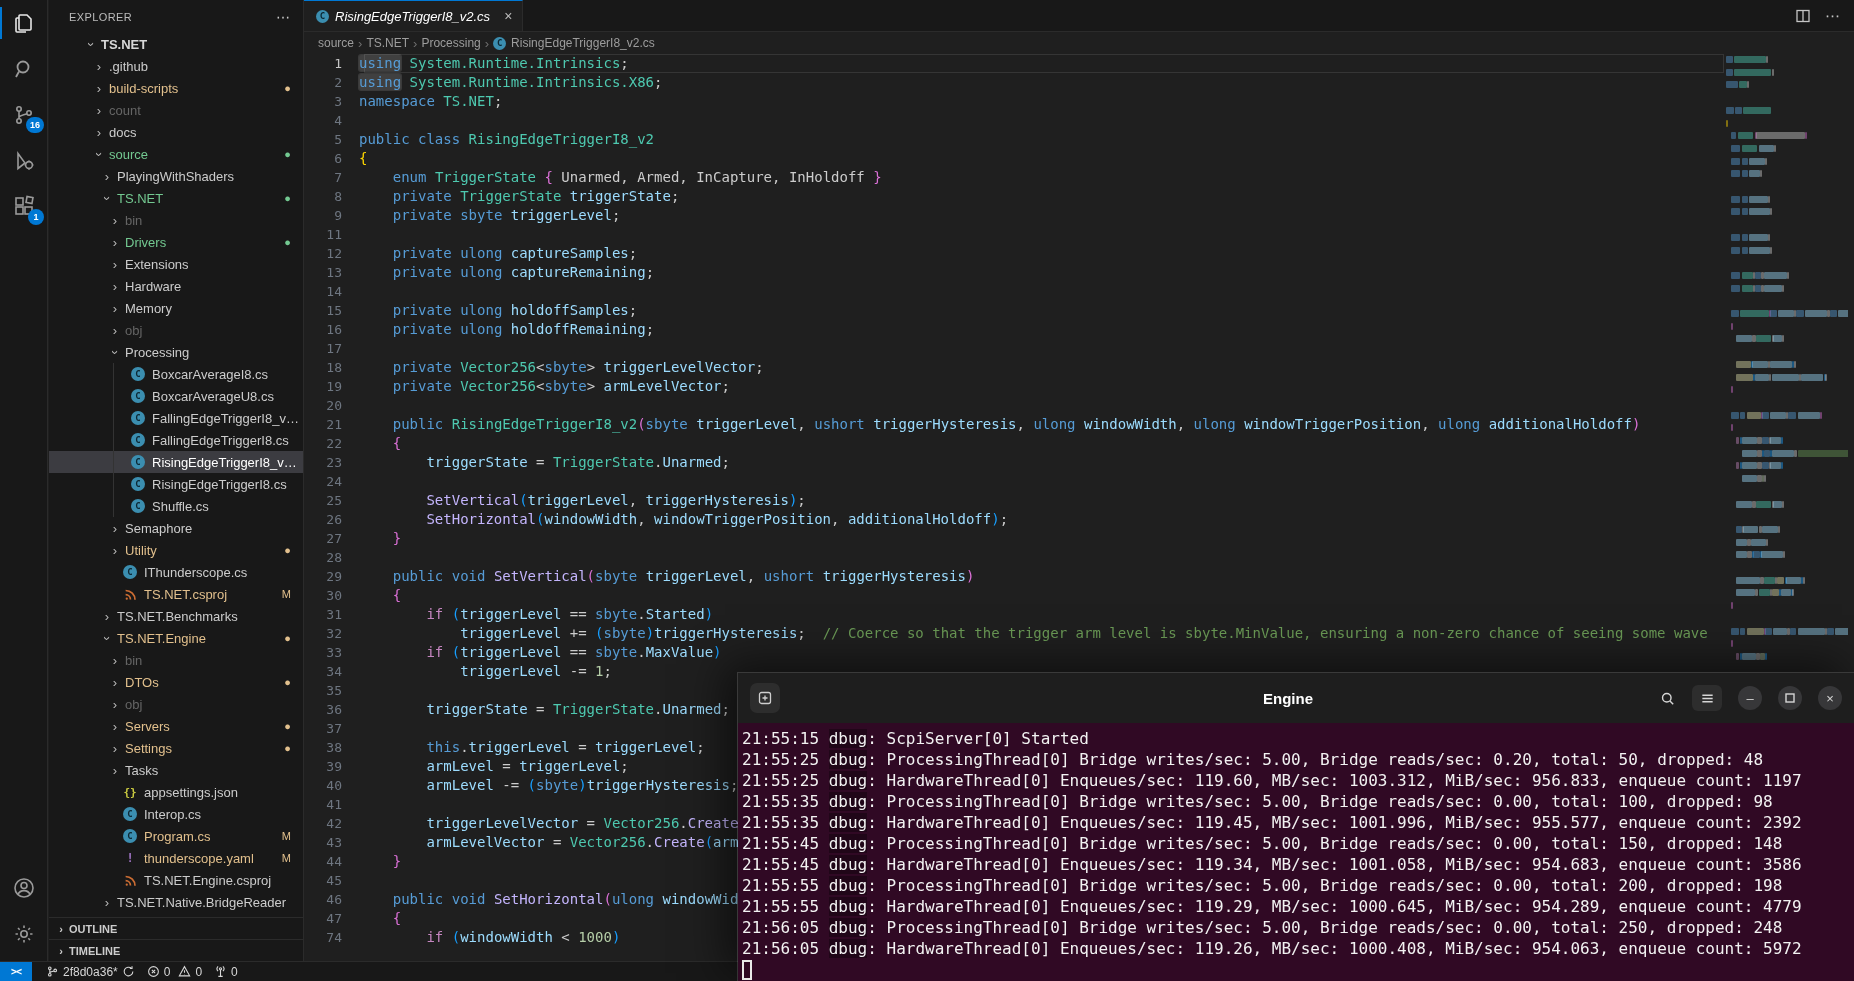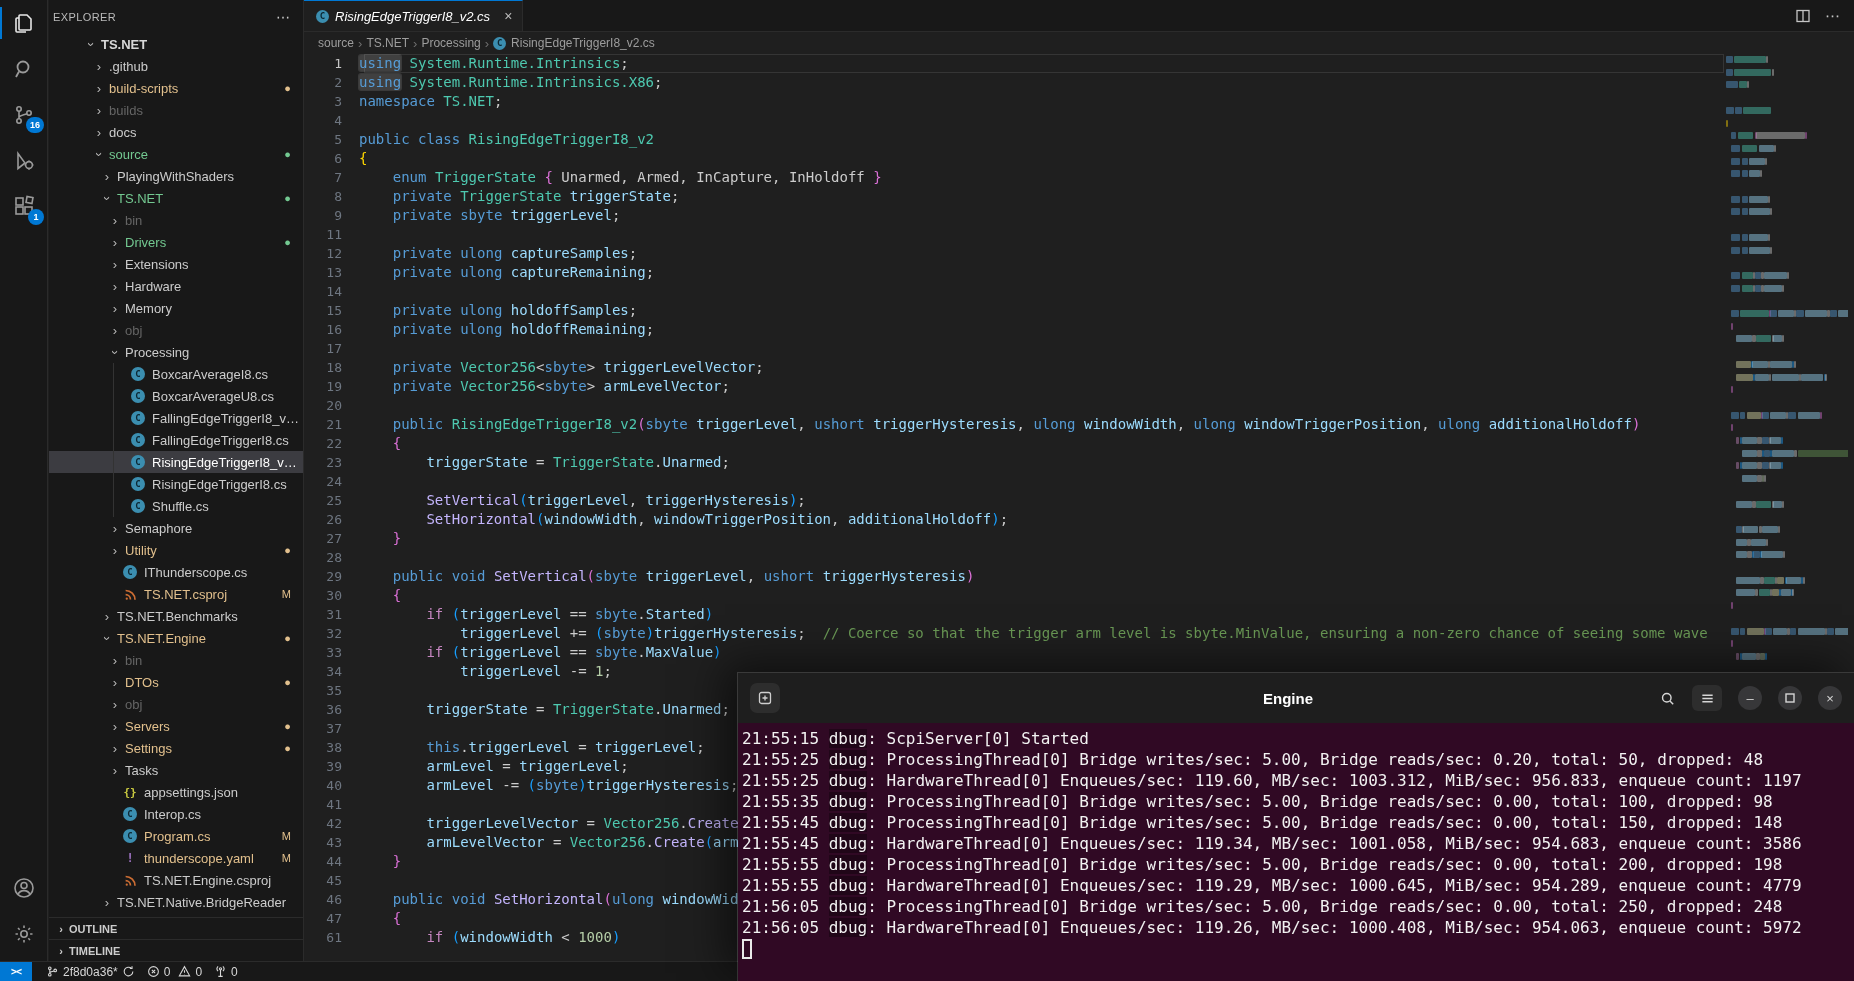--- a/index.html
+++ b/index.html
@@ -15,21 +15,21 @@
              color:#9a9a9a; cursor:pointer; }
   .ab-item.active { color:#e7e7e7; }
   .ab-item.active::before { content:""; position:absolute; left:0; top:7px; bottom:7px; width:2px; background:#0078d4; }
   .ab-badge { position:absolute; right:4px; bottom:5px; min-width:16px; height:16px; padding:0 4px; border-radius:9px;
               background:#0078d4; color:#fff; font-size:9px; line-height:16px; text-align:center; font-weight:bold; }
   .ab-bottom { position:absolute; bottom:4px; left:0; width:48px; }
 
   
   .sidebar { position:absolute; left:49px; top:0; bottom:20px; width:255px; background:#181818;
              border-right:1px solid #2b2b2b; z-index:3; font-size:13px; }
-  .sb-header { height:33px; display:flex; align-items:center; padding:0 12px 0 4px; }
+  .sb-header { height:33px; display:flex; align-items:center; padding:0 12px 0 20px; }
   .sb-title { font-size:11px; color:#bbbbbb; letter-spacing:.4px; }
   .sb-actions { margin-left:auto; color:#cccccc; font-size:14px; letter-spacing:1px; cursor:pointer; }
   .tree { position:absolute; top:33px; left:0; right:0; }
   .row { position:relative; height:22px; display:flex; align-items:center; cursor:pointer; white-space:nowrap; }
   .row.selected { background:#3c3c41; }
   .row .chev { width:16px; text-align:center; color:#b8b8b8; font-size:13px; flex:none; display:inline-block; }
   .chev.open { transform:rotate(90deg); }
   .row .lbl { margin-left:2px; overflow:hidden; text-overflow:ellipsis; }
   .row .fic { flex:none; margin-right:5px; display:inline-flex; align-items:center; justify-content:center; width:14px; height:14px; }
   .row .gmark { position:absolute; right:12px; font-size:11px; }
@@ -187,21 +187,21 @@
         <span class="chev">›</span>
         <span class="lbl git-nrm">.github</span>
       </div>
       <div class="row" style="padding-left: 42px;">
         <span class="chev">›</span>
         <span class="lbl git-mod">build-scripts</span>
         <span class="gmark dotmark git-mod">●</span>
       </div>
       <div class="row" style="padding-left: 42px;">
         <span class="chev">›</span>
-        <span class="lbl git-ign">builds</span>
+        <span class="lbl git-ign">count</span>
       </div>
       <div class="row" style="padding-left: 42px;">
         <span class="chev">›</span>
         <span class="lbl git-nrm">docs</span>
       </div>
       <div class="row" style="padding-left: 42px;">
         <span class="chev open">›</span>
         <span class="lbl git-unt">source</span>
         <span class="gmark dotmark git-unt">●</span>
       </div>
@@ -463,21 +463,21 @@
         <div class="code-line"><span class="ln">38</span><span><span class="t-pl">        </span><span class="t-kw">this</span><span class="t-pl">.</span><span class="t-vr">triggerLevel</span><span class="t-pl"> = </span><span class="t-vr">triggerLevel</span><span class="t-pl">;</span></span></div>
         <div class="code-line"><span class="ln">39</span><span><span class="t-pl">        </span><span class="t-vr">armLevel</span><span class="t-pl"> = </span><span class="t-vr">triggerLevel</span><span class="t-pl">;</span></span></div>
         <div class="code-line"><span class="ln">40</span><span><span class="t-pl">        </span><span class="t-vr">armLevel</span><span class="t-pl"> -= </span><span class="t-b3">(</span><span class="t-kw">sbyte</span><span class="t-b3">)</span><span class="t-vr">triggerHysteresis</span><span class="t-pl">;</span></span></div>
         <div class="code-line"><span class="ln">41</span><span></span></div>
         <div class="code-line"><span class="ln">42</span><span><span class="t-pl">        </span><span class="t-vr">triggerLevelVector</span><span class="t-pl"> = </span><span class="t-ty">Vector256</span><span class="t-pl">.</span><span class="t-fn">Create</span><span class="t-b3">(</span><span class="t-vr">triggerLevel</span><span class="t-b3">)</span><span class="t-pl">;</span></span></div>
         <div class="code-line"><span class="ln">43</span><span><span class="t-pl">        </span><span class="t-vr">armLevelVector</span><span class="t-pl"> = </span><span class="t-ty">Vector256</span><span class="t-pl">.</span><span class="t-fn">Create</span><span class="t-b3">(</span><span class="t-vr">armLevel</span><span class="t-b3">)</span><span class="t-pl">;</span></span></div>
         <div class="code-line"><span class="ln">44</span><span><span class="t-pl">    </span><span class="t-b2">}</span></span></div>
         <div class="code-line"><span class="ln">45</span><span></span></div>
         <div class="code-line"><span class="ln">46</span><span><span class="t-pl">    </span><span class="t-kw">public</span><span class="t-pl"> </span><span class="t-kw">void</span><span class="t-pl"> </span><span class="t-fn">SetHorizontal</span><span class="t-b2">(</span><span class="t-kw">ulong</span><span class="t-pl"> </span><span class="t-vr">windowWidth</span><span class="t-pl">, </span><span class="t-kw">ulong</span><span class="t-pl"> </span><span class="t-vr">windowTriggerPosition</span><span class="t-pl">, </span><span class="t-kw">ulong</span><span class="t-pl"> </span><span class="t-vr">additionalHoldoff</span><span class="t-b2">)</span></span></div>
         <div class="code-line"><span class="ln">47</span><span><span class="t-pl">    </span><span class="t-b2">{</span></span></div>
-        <div class="code-line"><span class="ln">61</span><span><span class="t-pl">        </span><span class="t-ctl">if</span><span class="t-pl"> </span><span class="t-b3">(</span><span class="t-vr">windowWidth</span><span class="t-pl"> &lt; </span><span class="t-nm">1000</span><span class="t-b3">)</span></span></div>
+        <div class="code-line"><span class="ln">74</span><span><span class="t-pl">        </span><span class="t-ctl">if</span><span class="t-pl"> </span><span class="t-b3">(</span><span class="t-vr">windowWidth</span><span class="t-pl"> &lt; </span><span class="t-nm">1000</span><span class="t-b3">)</span></span></div>
       </div>
     <div class="minimap" id="minimap">
         <div class="mm-seg" style="left: 0px; top: 2px; width: 6.5px; background: rgb(86, 156, 214);"></div>
         <div class="mm-seg" style="left: 7.8px; top: 2px; width: 32.5px; background: rgb(78, 201, 176);"></div>
         <div class="mm-seg" style="left: 40.3px; top: 2px; width: 2px; background: rgb(204, 204, 204);"></div>
         <div class="mm-seg" style="left: 0px; top: 14.7px; width: 6.5px; background: rgb(86, 156, 214);"></div>
         <div class="mm-seg" style="left: 7.8px; top: 14.7px; width: 37.7px; background: rgb(78, 201, 176);"></div>
         <div class="mm-seg" style="left: 45.5px; top: 14.7px; width: 2px; background: rgb(204, 204, 204);"></div>
         <div class="mm-seg" style="left: 0px; top: 27.4px; width: 11.7px; background: rgb(86, 156, 214);"></div>
         <div class="mm-seg" style="left: 13px; top: 27.4px; width: 7.8px; background: rgb(78, 201, 176);"></div>
@@ -749,20 +749,21 @@
         </svg>
         </span>
       <span class="winbtn">×</span>
     </div>
   </div>
   <div class="term-body" id="termbody">
       <div class="tline"><span>21:55:15 </span><span class="tlvl">dbug</span><span>: ScpiServer[0] Started</span></div>
       <div class="tline"><span>21:55:25 </span><span class="tlvl">dbug</span><span>: ProcessingThread[0] Bridge writes/sec: 5.00, Bridge reads/sec: 0.20, total: 50, dropped: 48</span></div>
       <div class="tline"><span>21:55:25 </span><span class="tlvl">dbug</span><span>: HardwareThread[0] Enqueues/sec: 119.60, MB/sec: 1003.312, MiB/sec: 956.833, enqueue count: 1197</span></div>
       <div class="tline"><span>21:55:35 </span><span class="tlvl">dbug</span><span>: ProcessingThread[0] Bridge writes/sec: 5.00, Bridge reads/sec: 0.00, total: 100, dropped: 98</span></div>
+      <div class="tline"><span>21:55:35 </span><span class="tlvl">dbug</span><span>: HardwareThread[0] Enqueues/sec: 119.45, MB/sec: 1001.996, MiB/sec: 955.577, enqueue count: 2392</span></div>
       <div class="tline"><span>21:55:45 </span><span class="tlvl">dbug</span><span>: ProcessingThread[0] Bridge writes/sec: 5.00, Bridge reads/sec: 0.00, total: 150, dropped: 148</span></div>
       <div class="tline"><span>21:55:45 </span><span class="tlvl">dbug</span><span>: HardwareThread[0] Enqueues/sec: 119.34, MB/sec: 1001.058, MiB/sec: 954.683, enqueue count: 3586</span></div>
       <div class="tline"><span>21:55:55 </span><span class="tlvl">dbug</span><span>: ProcessingThread[0] Bridge writes/sec: 5.00, Bridge reads/sec: 0.00, total: 200, dropped: 198</span></div>
       <div class="tline"><span>21:55:55 </span><span class="tlvl">dbug</span><span>: HardwareThread[0] Enqueues/sec: 119.29, MB/sec: 1000.645, MiB/sec: 954.289, enqueue count: 4779</span></div>
       <div class="tline"><span>21:56:05 </span><span class="tlvl">dbug</span><span>: ProcessingThread[0] Bridge writes/sec: 5.00, Bridge reads/sec: 0.00, total: 250, dropped: 248</span></div>
       <div class="tline"><span>21:56:05 </span><span class="tlvl">dbug</span><span>: HardwareThread[0] Enqueues/sec: 119.26, MB/sec: 1000.408, MiB/sec: 954.063, enqueue count: 5972</span></div>
       <div class="tcursor"></div>
     </div>
 </div>
 

